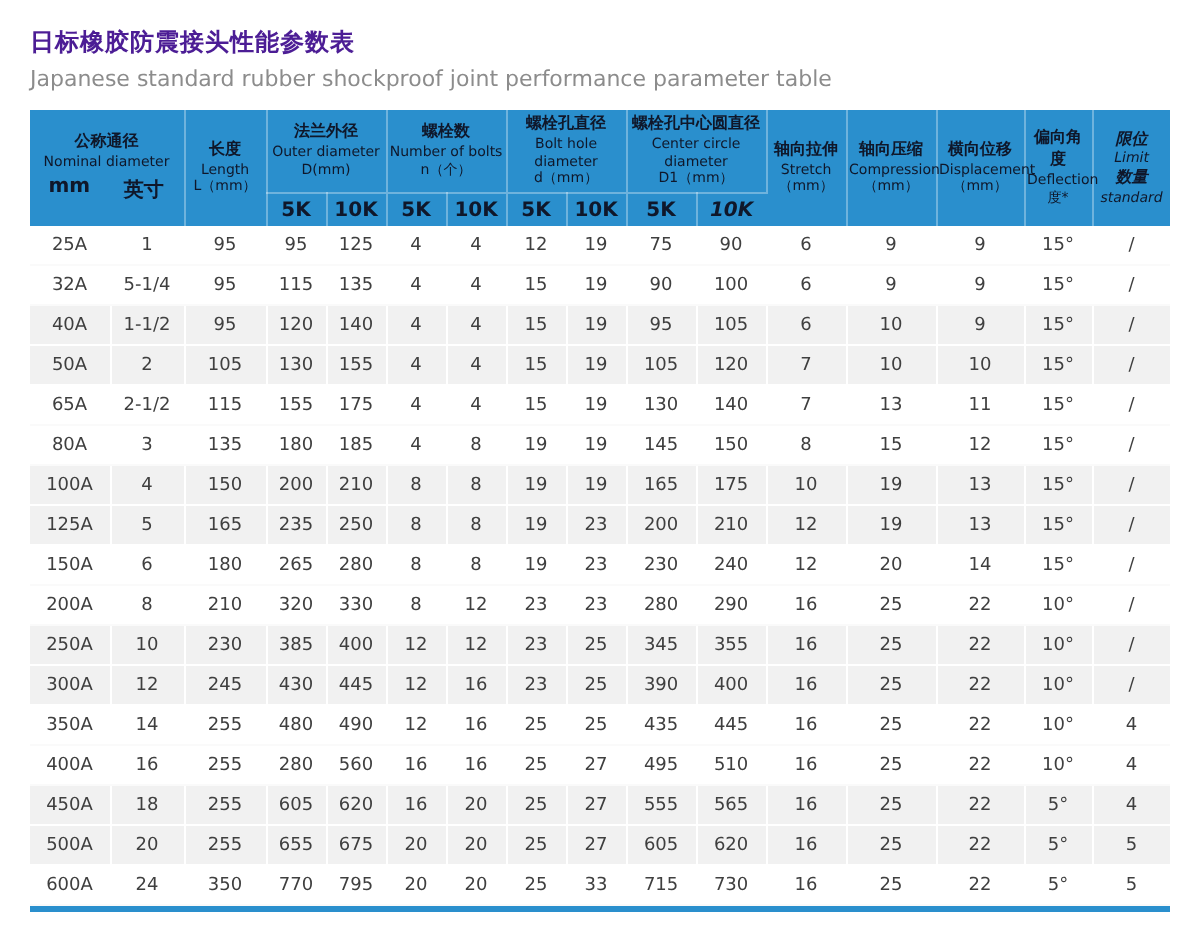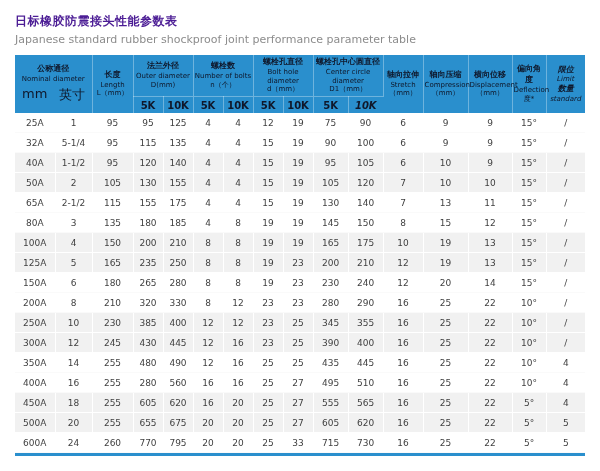--- a/index.html
+++ b/index.html
@@ -54,21 +54,21 @@
     border-top: 1px solid rgba(255,255,255,.32);
     font-size: 10px;
     font-weight: 700;
     height: 14px;
     padding: 1px 0;
   }
   .h-zh { font-size: 8px;  font-weight: 700; line-height: 1.35; }
   .h-en { font-size: 7px;  font-weight: 400; line-height: 1.25; }
   .h-un { font-size: 7px;  font-weight: 400; line-height: 1.3; }
   .split { display: flex; margin-top: 2px; }
-  .split span { flex: 1; font-size: 13px; font-weight: 400; }
+  .split span { flex: 1; font-size: 10px; font-weight: 700; }
 
   tbody td {
     height: 19px;
     text-align: center;
     font-size: 9px;
     color: #3f3f3f;
     background: #ffffff;
     border-right: 1px solid #ffffff;
     border-bottom: 1px solid #fafafa;
     padding: 0;
@@ -468,21 +468,21 @@
           <td>620</td>
           <td>16</td>
           <td>25</td>
           <td>22</td>
           <td>5°</td>
           <td>5</td>
         </tr>
         <tr>
           <td>600A</td>
           <td>24</td>
-          <td>260</td>
+          <td>350</td>
           <td>770</td>
           <td>795</td>
           <td>20</td>
           <td>20</td>
           <td>25</td>
           <td>33</td>
           <td>715</td>
           <td>730</td>
           <td>16</td>
           <td>25</td>

